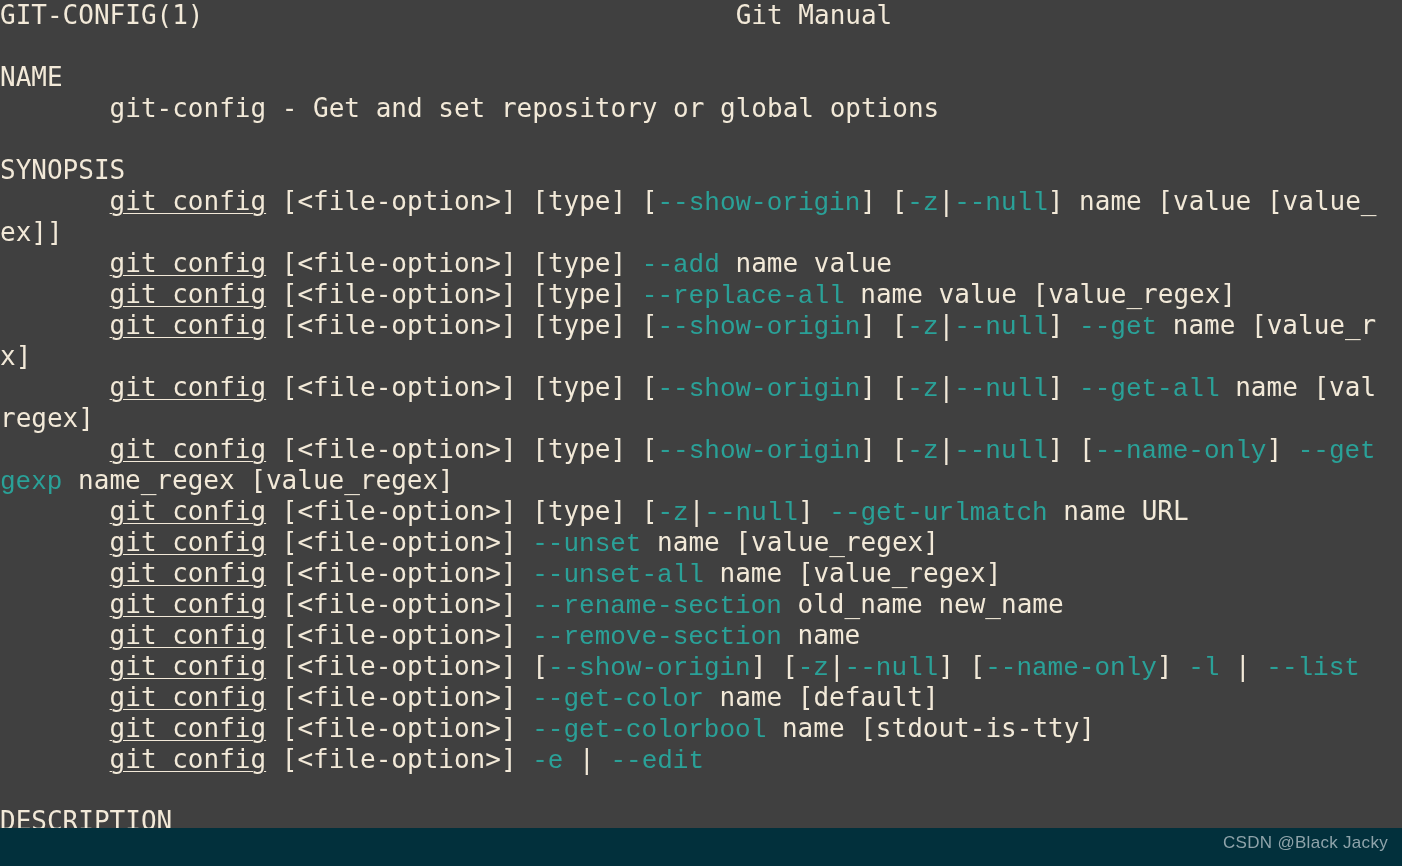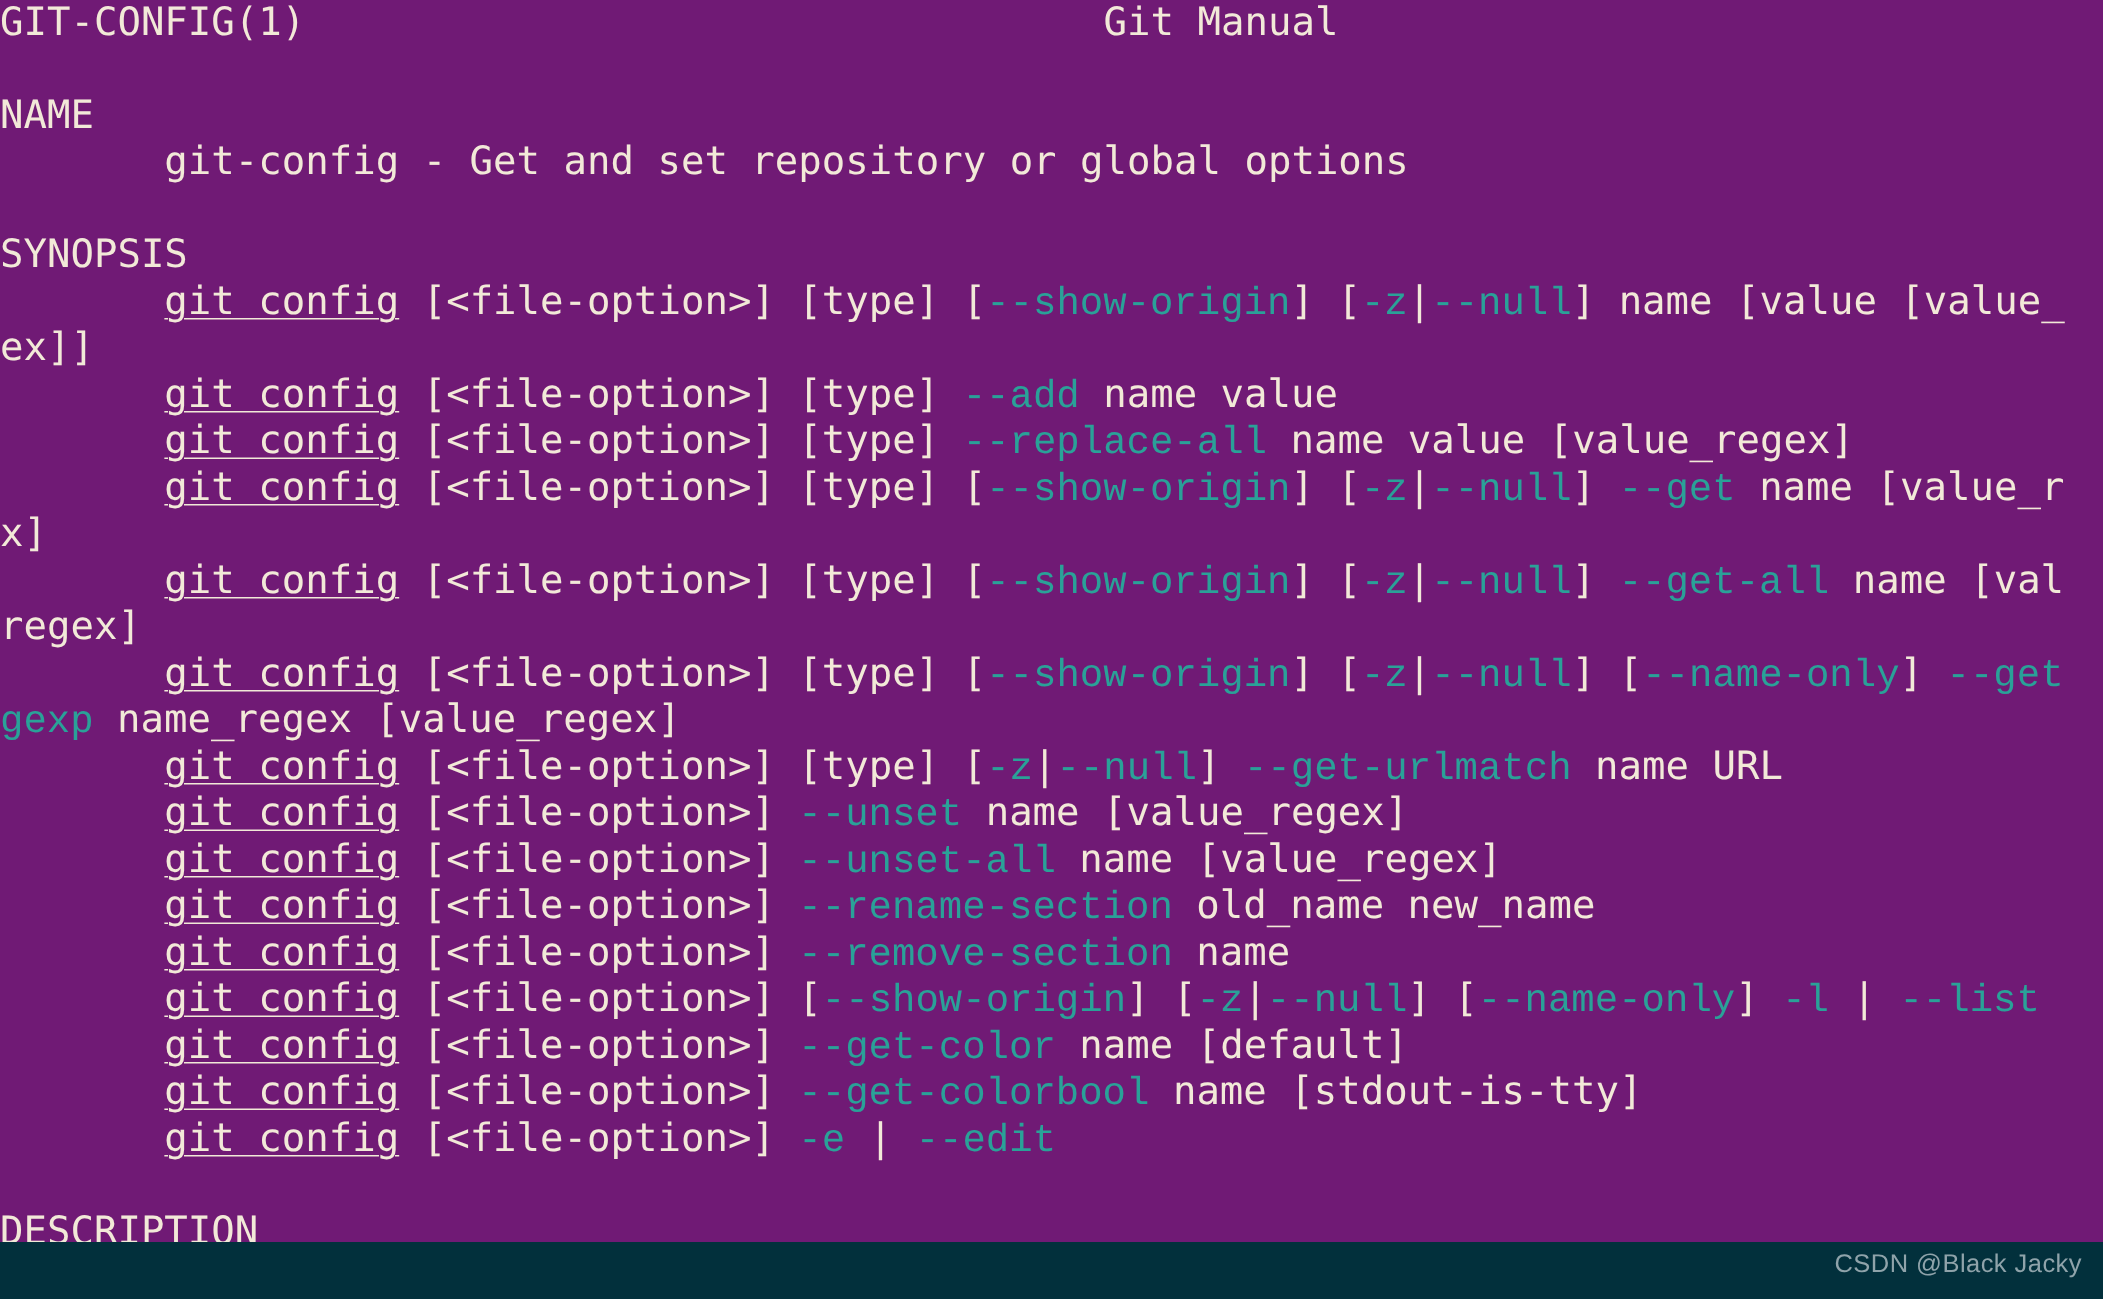--- a/index.html
+++ b/index.html
@@ -12,21 +12,21 @@
     overflow: hidden;
   }
   body {
     font-family: "DejaVu Sans Mono", "Liberation Mono", monospace;
   }
 
   #terminal {
     position: relative;
     width: 1402px;
     height: 866px;
-    background: #701a75;
+    background: #404040;
     overflow: hidden;
   }
 
   
   .screen {
     position: absolute;
     left: 0;
     top: 0;
     width: 1402px;
     height: 828px;

